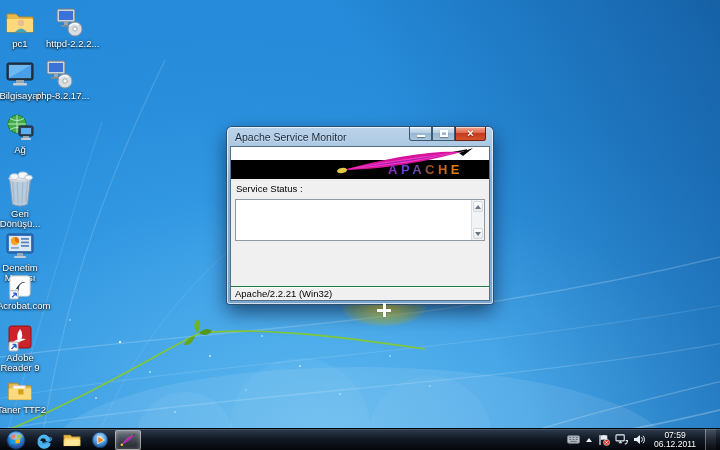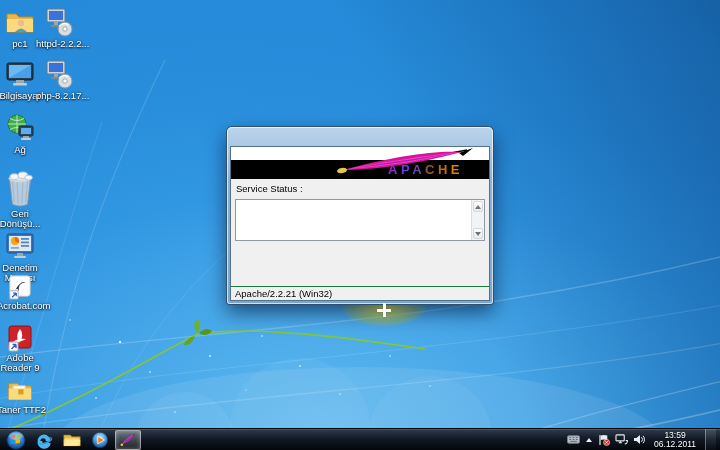--- a/index.html
+++ b/index.html
@@ -157,21 +157,21 @@
       <svg viewBox="0 0 32 32" width="32" height="32">
           <path d="M3 8 h9 l3 3 h14 v15 H3 z" fill="#e8b84b" stroke="#b08a2a" stroke-width="1"></path>
           <path d="M3 13 h26 v13 H3 z" fill="#fcd97a"></path>
           <circle cx="17" cy="17" r="3.2" fill="#e8bd95"></circle>
           <path d="M11 26 q6 -7 12 0 z" fill="#4ba3b8"></path>
         </svg>
     </div>
     <div class="ilabel">pc1</div>
   </div>
 
-  <div class="dicon" style="left:36px;top:6px">
+  <div class="dicon" style="left:46px;top:6px">
     <div class="ig">
       <svg viewBox="0 0 32 32" width="32" height="32">
           <rect x="4" y="3" width="18" height="13" rx="1.5" fill="#c9d4dd" stroke="#6b7884"></rect>
           <rect x="6" y="5" width="14" height="9" fill="#3a72d8"></rect>
           <rect x="11" y="16" width="4" height="3" fill="#9aa6b0"></rect>
           <rect x="8" y="19" width="10" height="2" fill="#7e8a94"></rect>
           <circle cx="22" cy="23" r="7" fill="#d9dee4" stroke="#8a949e"></circle>
           <circle cx="22" cy="23" r="2.2" fill="#fff" stroke="#9aa"></circle>
           <path d="M16.5 20 a7 7 0 0 1 9 -1" stroke="#fff" stroke-width="1.4" fill="none"></path>
         </svg>
@@ -290,20 +290,34 @@
           <path d="M3 12 h26 v13 H3 z" fill="#fcd97a"></path>
           <path d="M14 13 h6 v6 h-6 z" fill="#d8a018"></path>
         </svg>
     </div>
     <div class="ilabel">Taner TTF2</div>
   </div>
 
   <div class="orbglow"></div>
 
   <div class="win">
+    <div class="titlebar">
+      <span class="title-text">Apache Service Monitor</span>
+      <div class="caption-btns">
+        <div class="cap first">
+            <div class="glyph-min"></div>
+          </div>
+        <div class="cap">
+            <div class="glyph-max"></div>
+          </div>
+        <div class="cap close">
+            <span class="glyph-close">×</span>
+          </div>
+      </div>
+    </div>
 
     <div class="client">
 
       <div class="banner">
         <div class="white"></div>
         <div class="black"></div>
         <svg class="feather" width="140" height="30" viewBox="0 0 140 30">
           <path d="M4 24 C 40 20, 95 10, 132 3" stroke="#000" stroke-width="1.5" fill="none"></path>
           <path d="M8 23 C 45 23, 95 14, 126 5 C 100 3, 55 10, 8 23 z" fill="#d4149a"></path>
           <path d="M12 22 C 50 20, 95 12, 124 5 C 98 8, 52 14, 12 22 z" fill="#ff3bc1"></path>
@@ -423,20 +437,20 @@
             <path d="M10.5 11 q3 -0.5 3 -4 l-2 0" stroke="#e8eef4" stroke-width="1.1" fill="none"></path>
           </svg>
       </span>
       <span class="tray-ico">
         <svg width="12" height="11" viewBox="0 0 12 11">
             <path d="M1 4 h2.4 L7 1 v9 L3.4 7 H1 z" fill="#e8eef4"></path>
             <path d="M8.5 3.2 a3.2 3.2 0 0 1 0 4.6 M10 1.8 a5.4 5.4 0 0 1 0 7.4" stroke="#e8eef4" stroke-width="1" fill="none"></path>
           </svg>
       </span>
       <div class="clock">
-        <div>13:59</div>
+        <div>07:59</div>
         <div>06.12.2011</div>
       </div>
       <div class="show-desktop"></div>
     </div>
   </div>
 
 </div>
 
 </body></html>

